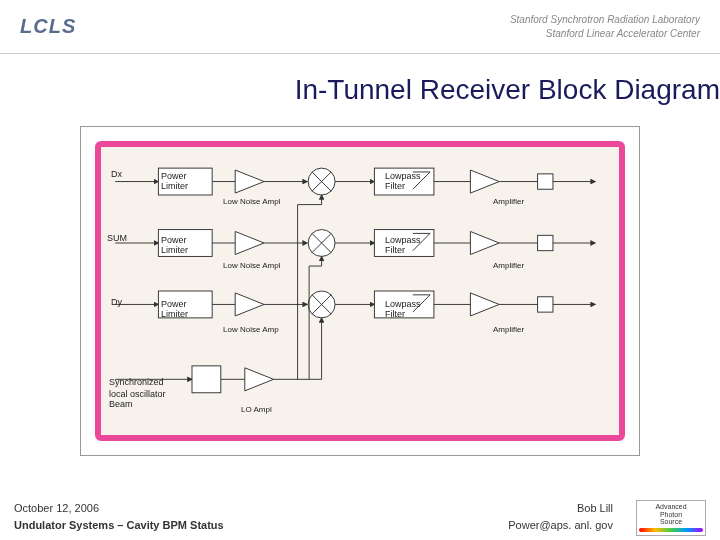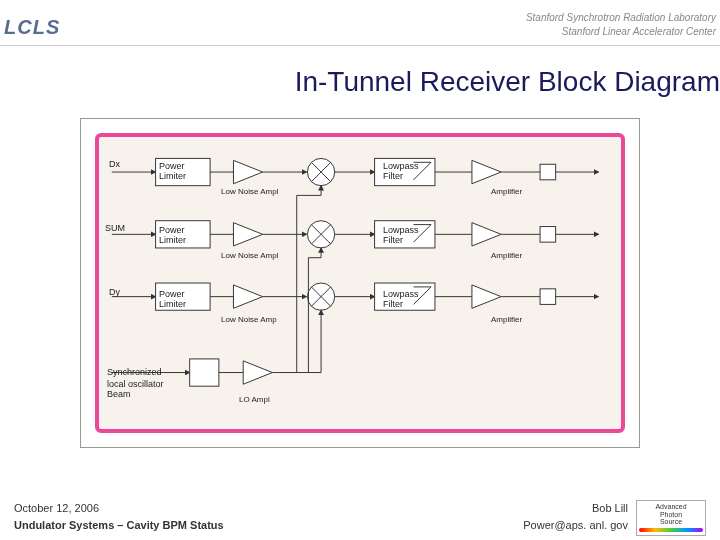--- a/index.html
+++ b/index.html
@@ -5,24 +5,24 @@
   * { box-sizing: border-box; margin: 0; padding: 0; }
   body {
     width: 720px;
     height: 540px;
     font-family: Arial, Helvetica, sans-serif;
     background: #fff;
     position: relative;
     overflow: hidden;
   }
   .header {
-    height: 46px;
+    height: 54px;
     display: flex;
-    align-items: flex-end;
-    padding: 6px 4px;
+    align-items: center;
+    padding: 6px 20px;
     border-bottom: 1px solid #ccc;
   }
   .logo-lcls {
     font-style: italic;
     font-weight: bold;
     font-size: 20px;
     color: #5b6d8f;
     letter-spacing: 1px;
   }
   .header-right {
@@ -47,21 +47,21 @@
     border: 1px solid #999;
     position: relative;
     background: #fff;
   }
   .diagram {
     position: absolute;
     left: 14px;
     top: 14px;
     right: 14px;
     bottom: 14px;
-    border: 4px solid #ec4899;
+    border: 6px solid #ec4899;
     background: #f7f2ec;
     border-radius: 6px;
   }
   svg.sig { position: absolute; left: 0; top: 0; width: 100%; height: 100%; }
   .lbl {
     position: absolute;
     font-size: 9px;
     color: #222;
     white-space: nowrap;
   }
@@ -69,20 +69,21 @@
     position: absolute;
     bottom: 0;
     left: 0;
     right: 0;
     height: 44px;
     padding: 4px 14px;
     display: flex;
     align-items: flex-start;
     font-size: 11px;
     color: #333;
+    gap: 15px;
   }
   .footer-left { flex: 1; line-height: 1.5; }
   .footer-right { text-align: right; line-height: 1.5; margin-right: 8px; }
   .aps-logo {
     width: 70px;
     height: 36px;
     border: 1px solid #aaa;
     font-size: 7px;
     text-align: center;
     padding: 2px;

